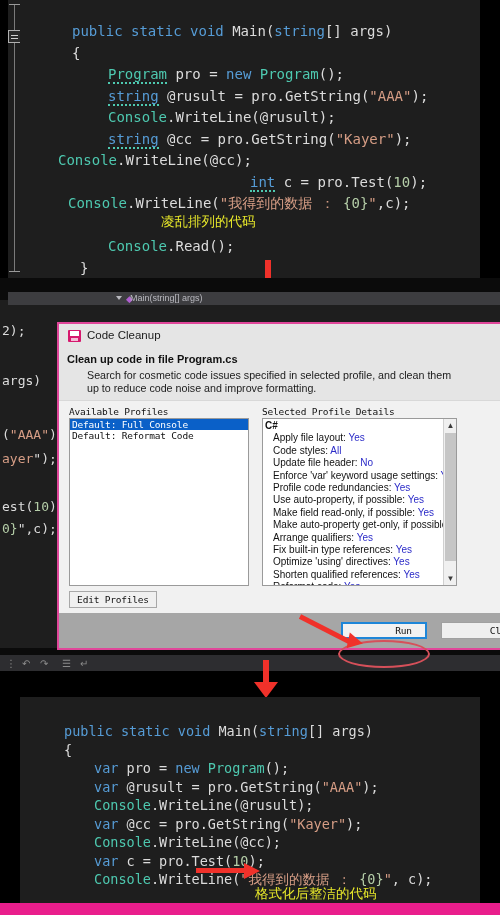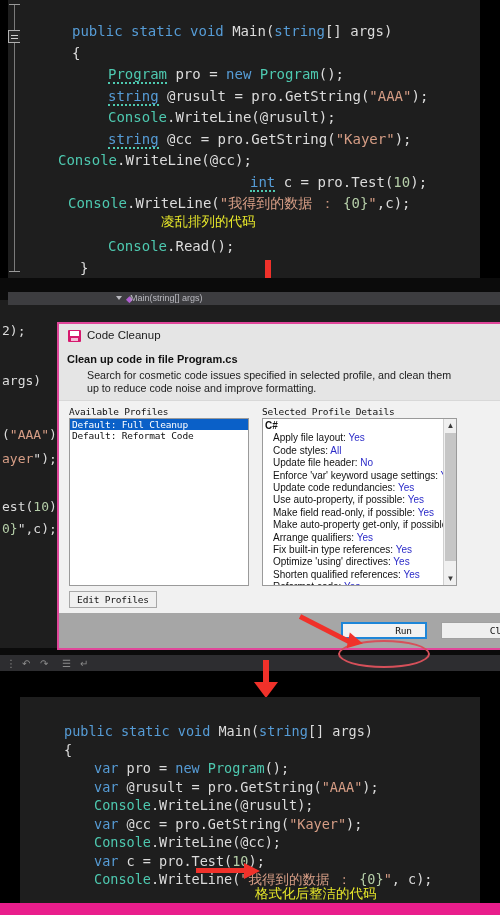--- a/index.html
+++ b/index.html
@@ -163,32 +163,32 @@
 
     <div id="dlg-heading">Clean up code in file Program.cs</div>
     <div id="dlg-desc">Search for cosmetic code issues specified in selected profile, and clean them up to reduce code noise and improve formatting.</div>
     <div id="dlg-sep"></div>
 
     <div id="dlg-body">
       <div class="lbl" id="lbl-avail">Available Profiles</div>
       <div class="lbl" id="lbl-sel">Selected Profile Details</div>
 
       <div id="profiles">
-          <div class="prof-item sel">Default: Full Cleanup</div>
+          <div class="prof-item sel">Default: Full Console</div>
           <div class="prof-item">Default: Reformat Code</div>
         </div>
 
       <div id="details">
         <div id="details-inner">
             <div class="det-grp">C#</div>
             <div class="det-row"><span>Apply file layout: </span><span class="det-val">Yes</span></div>
             <div class="det-row"><span>Code styles: </span><span class="det-val">All</span></div>
             <div class="det-row"><span>Update file header: </span><span class="det-val">No</span></div>
             <div class="det-row"><span>Enforce 'var' keyword usage settings: </span><span class="det-val">Yes</span></div>
-            <div class="det-row"><span>Update code redundancies: </span><span class="det-val">Yes</span></div>
+            <div class="det-row"><span>Profile code redundancies: </span><span class="det-val">Yes</span></div>
             <div class="det-row"><span>Use auto-property, if possible: </span><span class="det-val">Yes</span></div>
             <div class="det-row"><span>Make field read-only, if possible: </span><span class="det-val">Yes</span></div>
             <div class="det-row"><span>Make auto-property get-only, if possible: </span><span class="det-val">Yes</span></div>
             <div class="det-row"><span>Arrange qualifiers: </span><span class="det-val">Yes</span></div>
             <div class="det-row"><span>Fix built-in type references: </span><span class="det-val">Yes</span></div>
             <div class="det-row"><span>Optimize 'using' directives: </span><span class="det-val">Yes</span></div>
             <div class="det-row"><span>Shorten qualified references: </span><span class="det-val">Yes</span></div>
             <div class="det-row"><span>Reformat code: </span><span class="det-val">Yes</span></div>
           </div>
         <div id="det-scroll">

